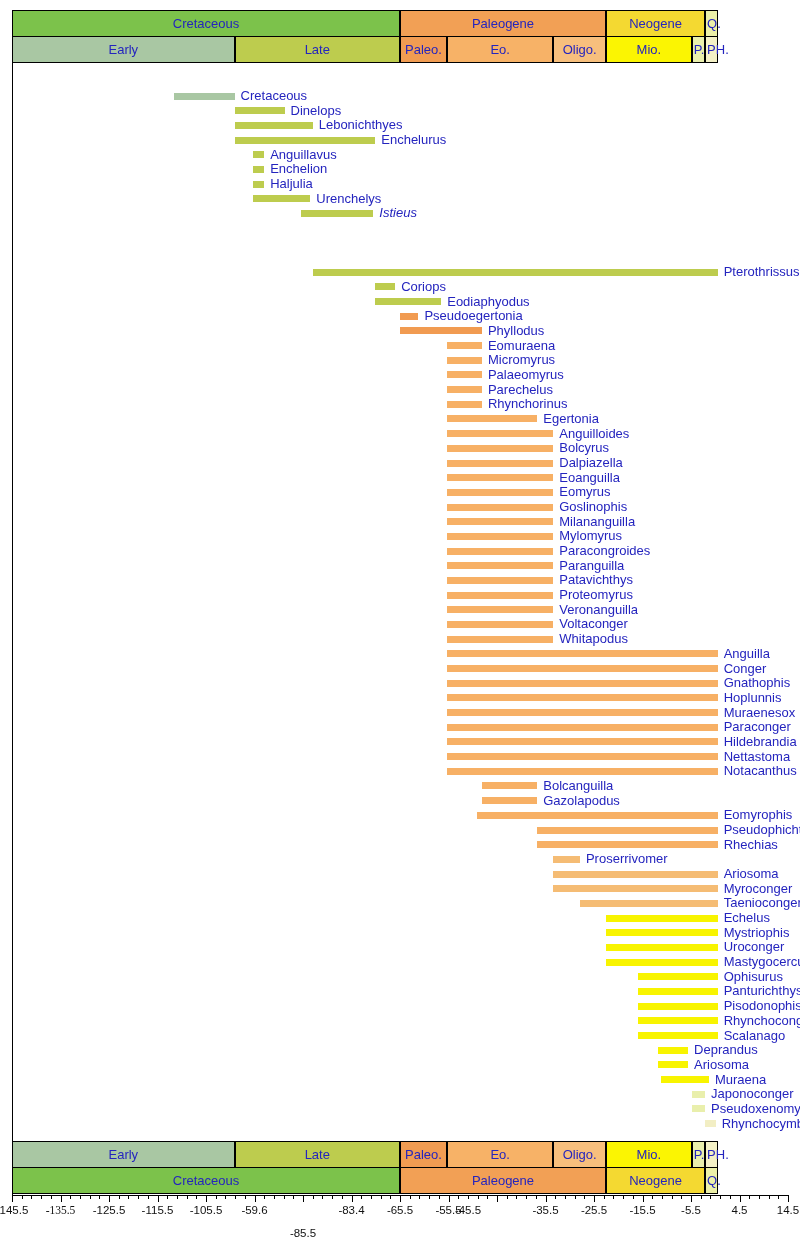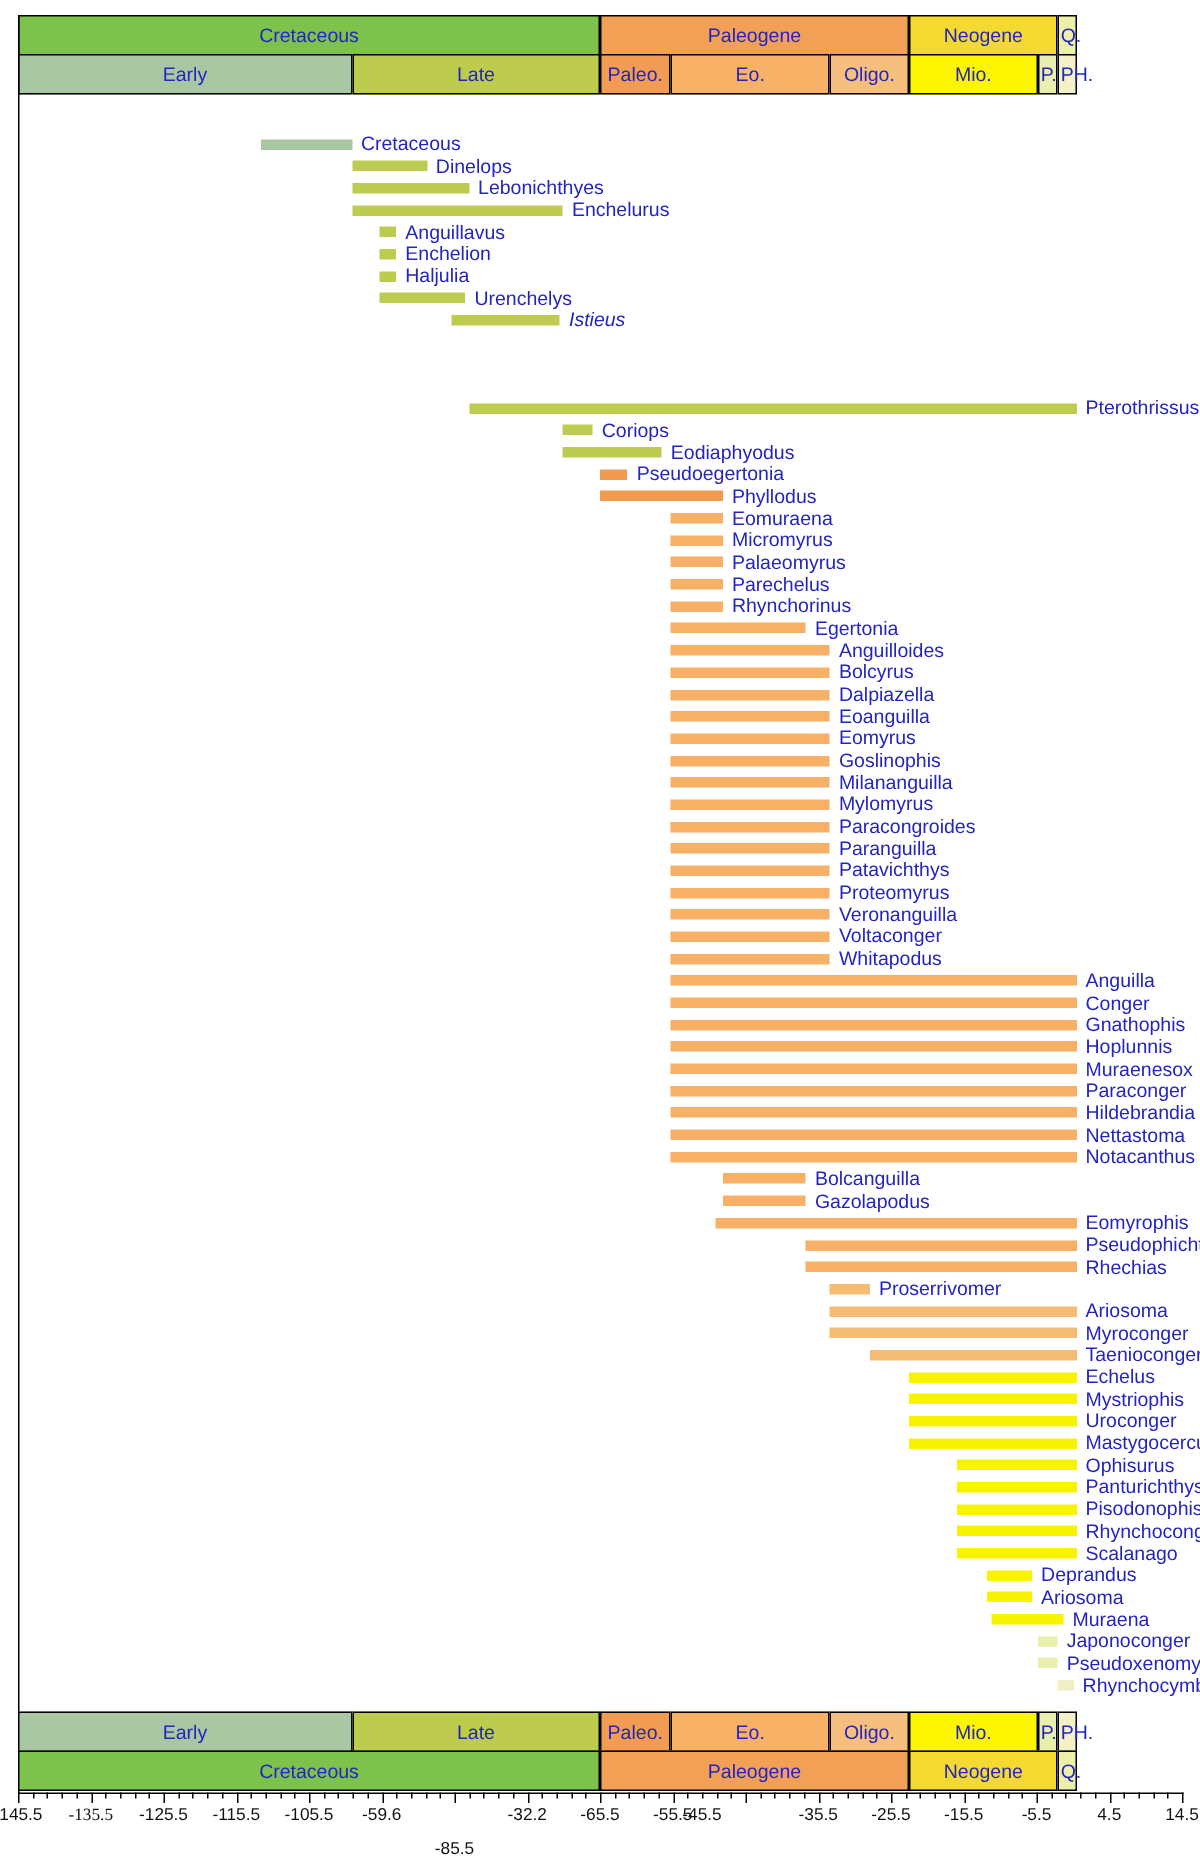--- a/index.html
+++ b/index.html
@@ -279,21 +279,21 @@
       <div class="tick" style="left: 768.6px; top: 1195px; height: 4px;"></div>
       <div class="tick" style="left: 778.3px; top: 1195px; height: 4px;"></div>
       <div class="tick" style="left: 788px; top: 1195px; height: 7px;"></div>
       <div class="tick-label" style="left: 12px; top: 1204px;">-145.5</div>
       <div class="tick-label" style="left: 60.5px; top: 1204px; font-family: Liberation Serif, serif;">-135.5</div>
       <div class="tick-label" style="left: 109px; top: 1204px;">-125.5</div>
       <div class="tick-label" style="left: 157.5px; top: 1204px;">-115.5</div>
       <div class="tick-label" style="left: 206px; top: 1204px;">-105.5</div>
       <div class="tick-label" style="left: 254.5px; top: 1204px;">-59.6</div>
       <div class="tick-label" style="left: 303px; top: 1204px; margin-top: 23px;">-85.5</div>
-      <div class="tick-label" style="left: 351.5px; top: 1204px;">-32.2</div>
+      <div class="tick-label" style="left: 351.5px; top: 1204px;">-83.4</div>
       <div class="tick-label" style="left: 400px; top: 1204px;">-65.5</div>
       <div class="tick-label" style="left: 448.5px; top: 1204px;">-55.5</div>
       <div class="tick-label" style="left: 468px; top: 1204px;">-45.5</div>
       <div class="tick-label" style="left: 545.5px; top: 1204px;">-35.5</div>
       <div class="tick-label" style="left: 594px; top: 1204px;">-25.5</div>
       <div class="tick-label" style="left: 642.5px; top: 1204px;">-15.5</div>
       <div class="tick-label" style="left: 691px; top: 1204px;">-5.5</div>
       <div class="tick-label" style="left: 739.5px; top: 1204px;">4.5</div>
       <div class="tick-label" style="left: 788px; top: 1204px;">14.5</div>
     </div>

